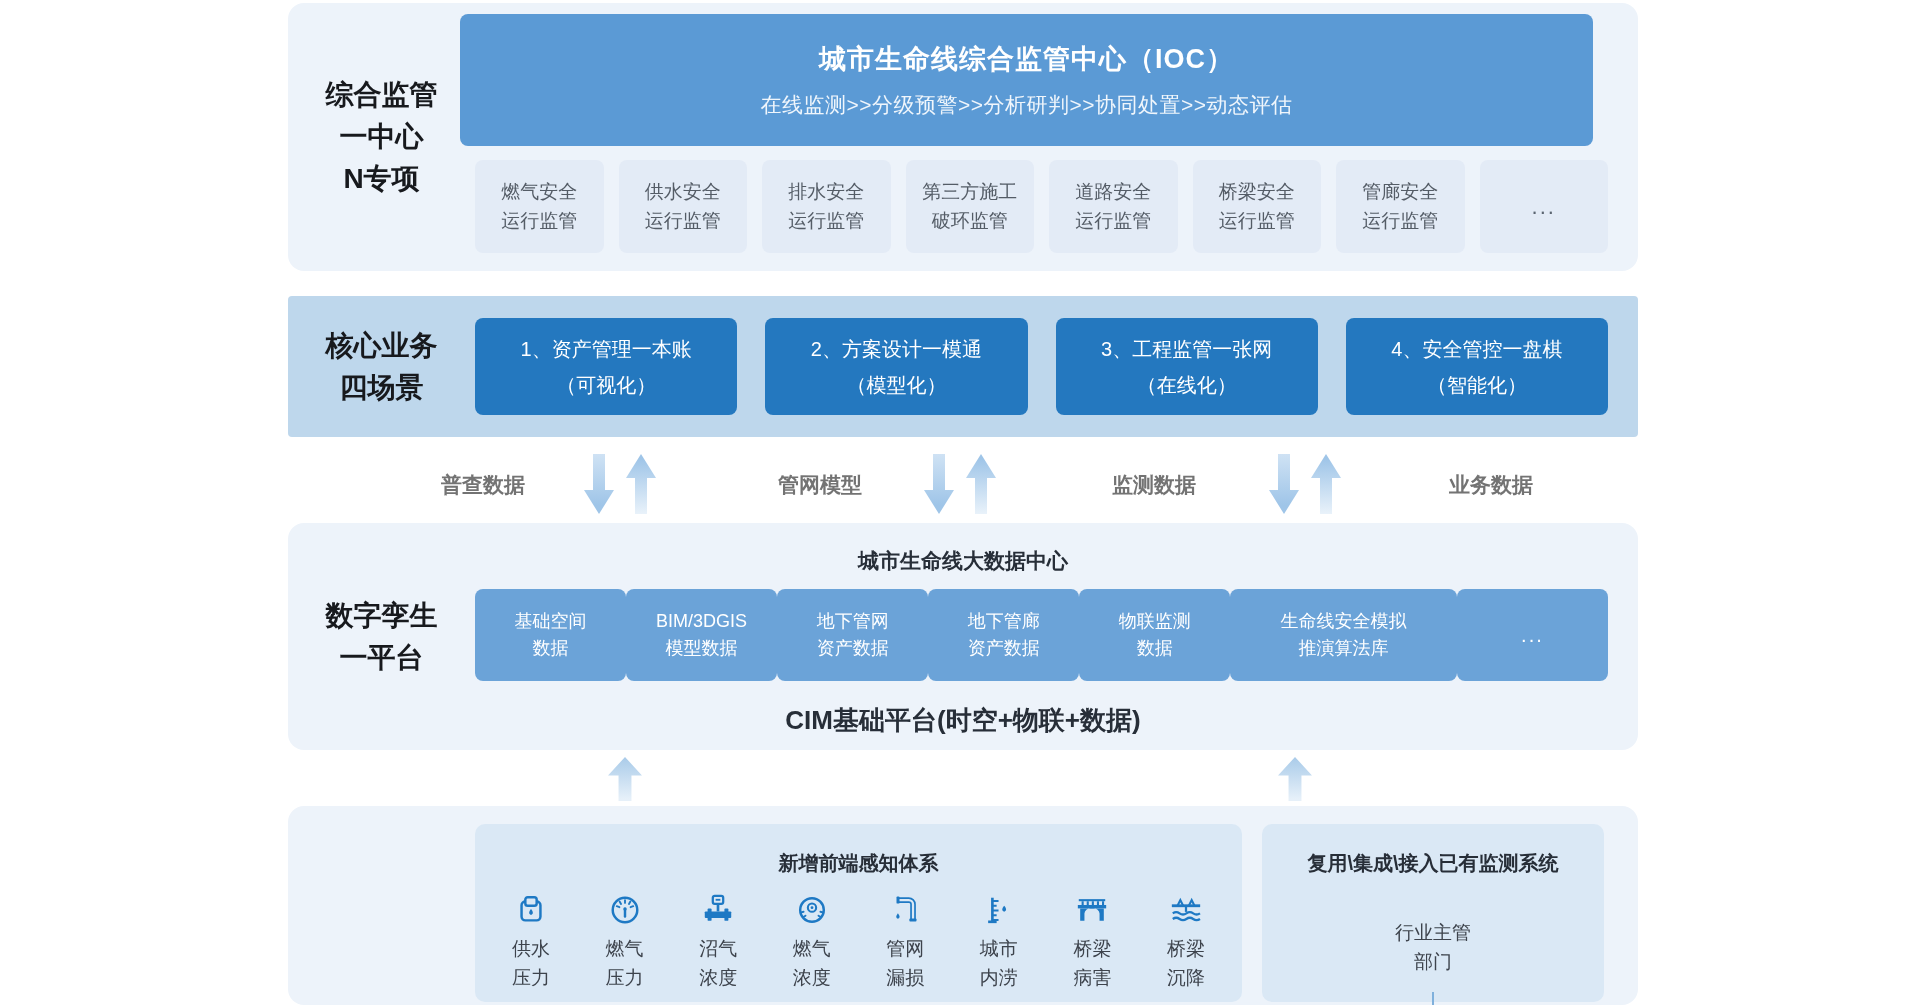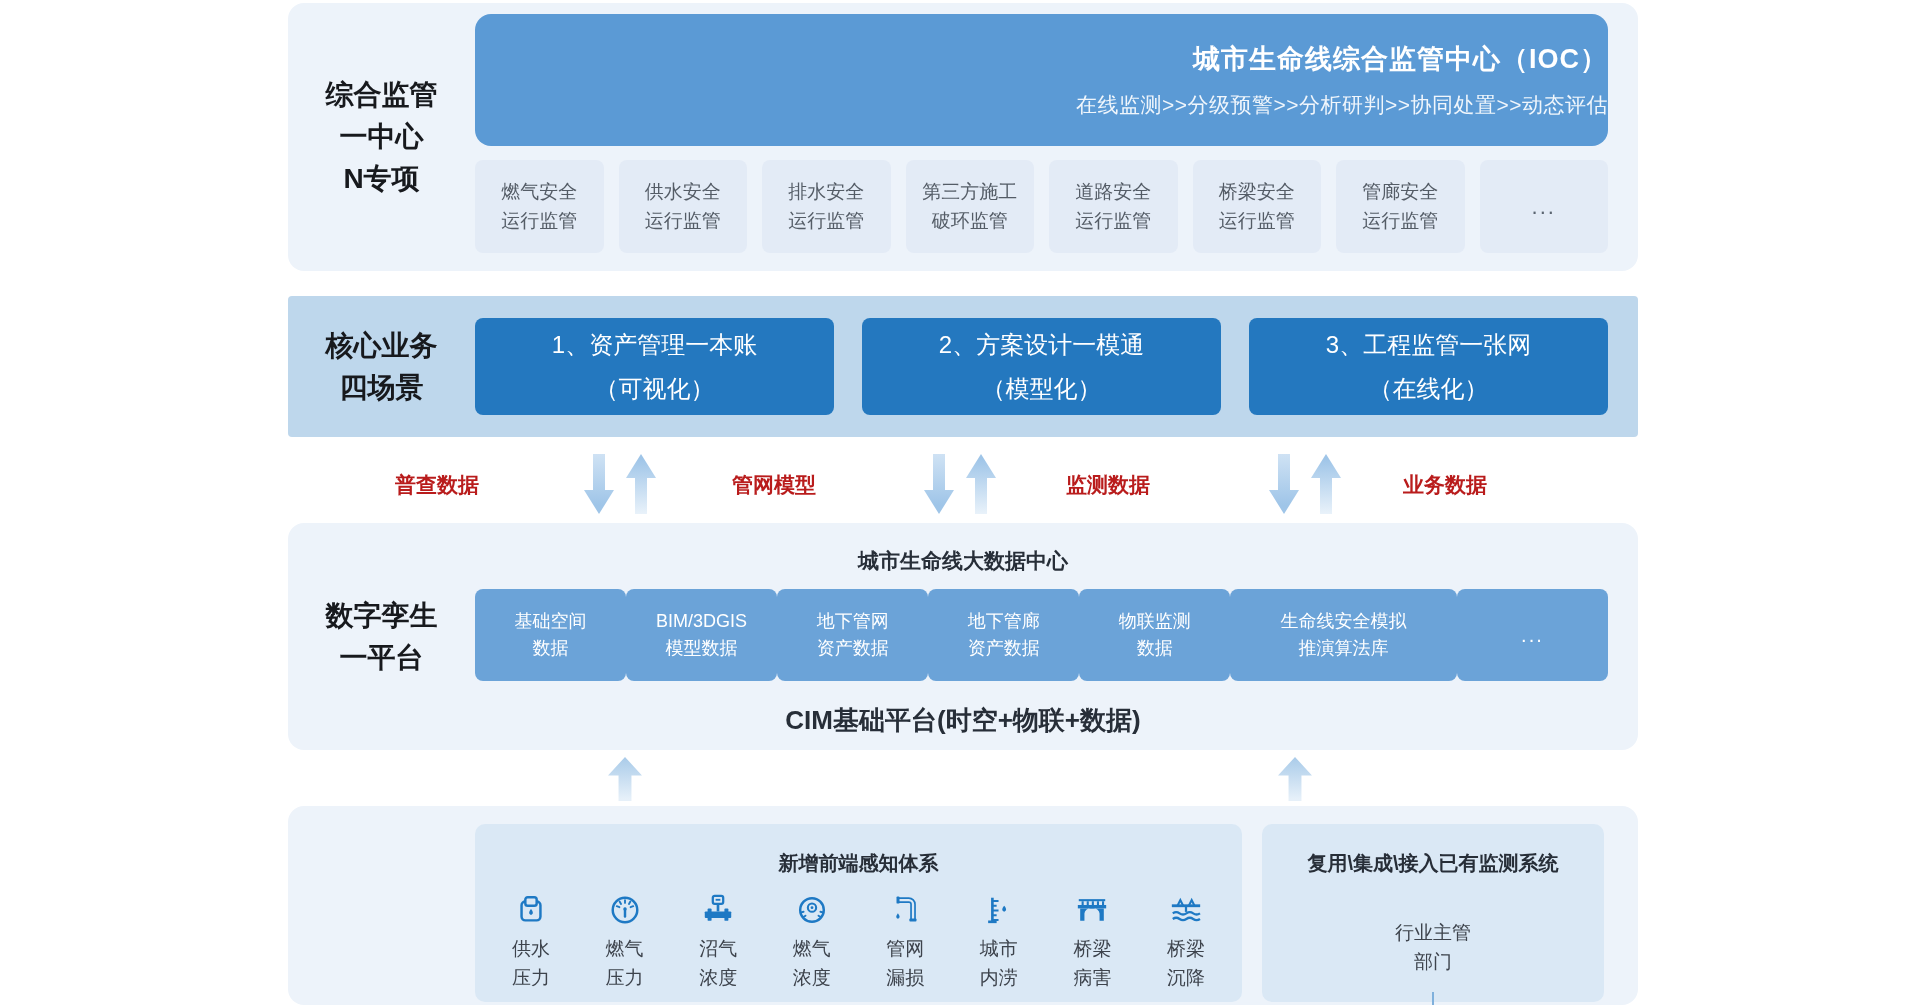--- a/index.html
+++ b/index.html
@@ -14,46 +14,46 @@
   #sec-sensing     { top:806px; height:199px; background:var(--panel-light); }
 
   .side-label {
     position:absolute; left:0; width:187px; top:50%; transform:translateY(-50%);
     text-align:center; font-size:28px; font-weight:700; color:#17191d;
     line-height:1.5; white-space:pre-line;
   }
 
   
   .ioc-box {
-    position:absolute; left:187px; top:11px; width:1133px; height:132px;
-    background:var(--accent-header); border-radius:16px; color:#fff; text-align:right;
+    position:absolute; left:172px; top:11px; width:1133px; height:132px;
+    background:var(--accent-header); border-radius:8px; color:#fff; text-align:center;
   }
   .ioc-title { margin-top:27px; font-size:27px; font-weight:700; letter-spacing:1px; }
   .ioc-subtitle { margin-top:14px; font-size:21px; color:#f0f6fc; letter-spacing:.5px; }
   .chip-row { position:absolute; left:187px; top:157px; width:1133px; height:93px; display:flex; gap:15px; }
   .chip {
     flex:1; background:var(--chip-light); border-radius:8px;
     display:flex; align-items:center; justify-content:center; text-align:center;
     font-size:19px; color:#545c66; line-height:1.5; white-space:pre-line;
   }
   .chip-more { font-size:22px; letter-spacing:2px; color:#5a6470; }
 
   
   .card-row { position:absolute; left:187px; top:22px; width:1133px; height:97px; display:flex; gap:28px; }
   .card {
     flex:1; background:var(--accent-dark); border-radius:8px;
     display:flex; align-items:center; justify-content:center; text-align:center;
-    color:#fff; font-size:24px; line-height:1.8; white-space:pre-line;
+    color:#fff; font-size:20px; line-height:1.8; white-space:pre-line;
   }
 
   
   .dataflow { position:absolute; left:288px; top:450px; width:1350px; height:70px; }
   .df-label {
-    position:absolute; top:50%; transform:translateY(-50%); width:130px; text-align:left;
-    font-size:21px; font-weight:600; color:#b91c1c;
+    position:absolute; top:50%; transform:translateY(-50%); width:130px; text-align:right;
+    font-size:21px; font-weight:600; color:#737373;
   }
   .df-arrows { position:absolute; top:4px; width:72px; height:62px; display:flex; justify-content:space-between; }
   .arrow-down {
     width:30px; height:60px;
     background:linear-gradient(180deg,#cfe2f4 0%,var(--arrow-blue) 85%);
     clip-path:polygon(30% 0,70% 0,70% 60%,100% 60%,50% 100%,0 60%,30% 60%);
   }
   .arrow-up {
     width:30px; height:60px;
     background:linear-gradient(180deg,var(--arrow-blue) 8%,#e9f2fa 100%);
@@ -129,20 +129,22 @@
   <section class="panel" id="sec-business">
     <div class="side-label">核心业务
 四场景</div>
     <div class="card-row">
       <div class="card">1、资产管理一本账
 （可视化）</div>
       <div class="card">2、方案设计一模通
 （模型化）</div>
       <div class="card">3、工程监管一张网
 （在线化）</div>
+      <div class="card">4、安全管控一盘棋
+（智能化）</div>
     </div>
   </section>
 
   <div class="dataflow">
     <div class="df-label" style="left:107px">普查数据</div>
     <div class="df-arrows" style="left:296px">
       <div class="arrow-down"></div>
       <div class="arrow-up"></div>
     </div>
     <div class="df-label" style="left:444px">管网模型</div>

